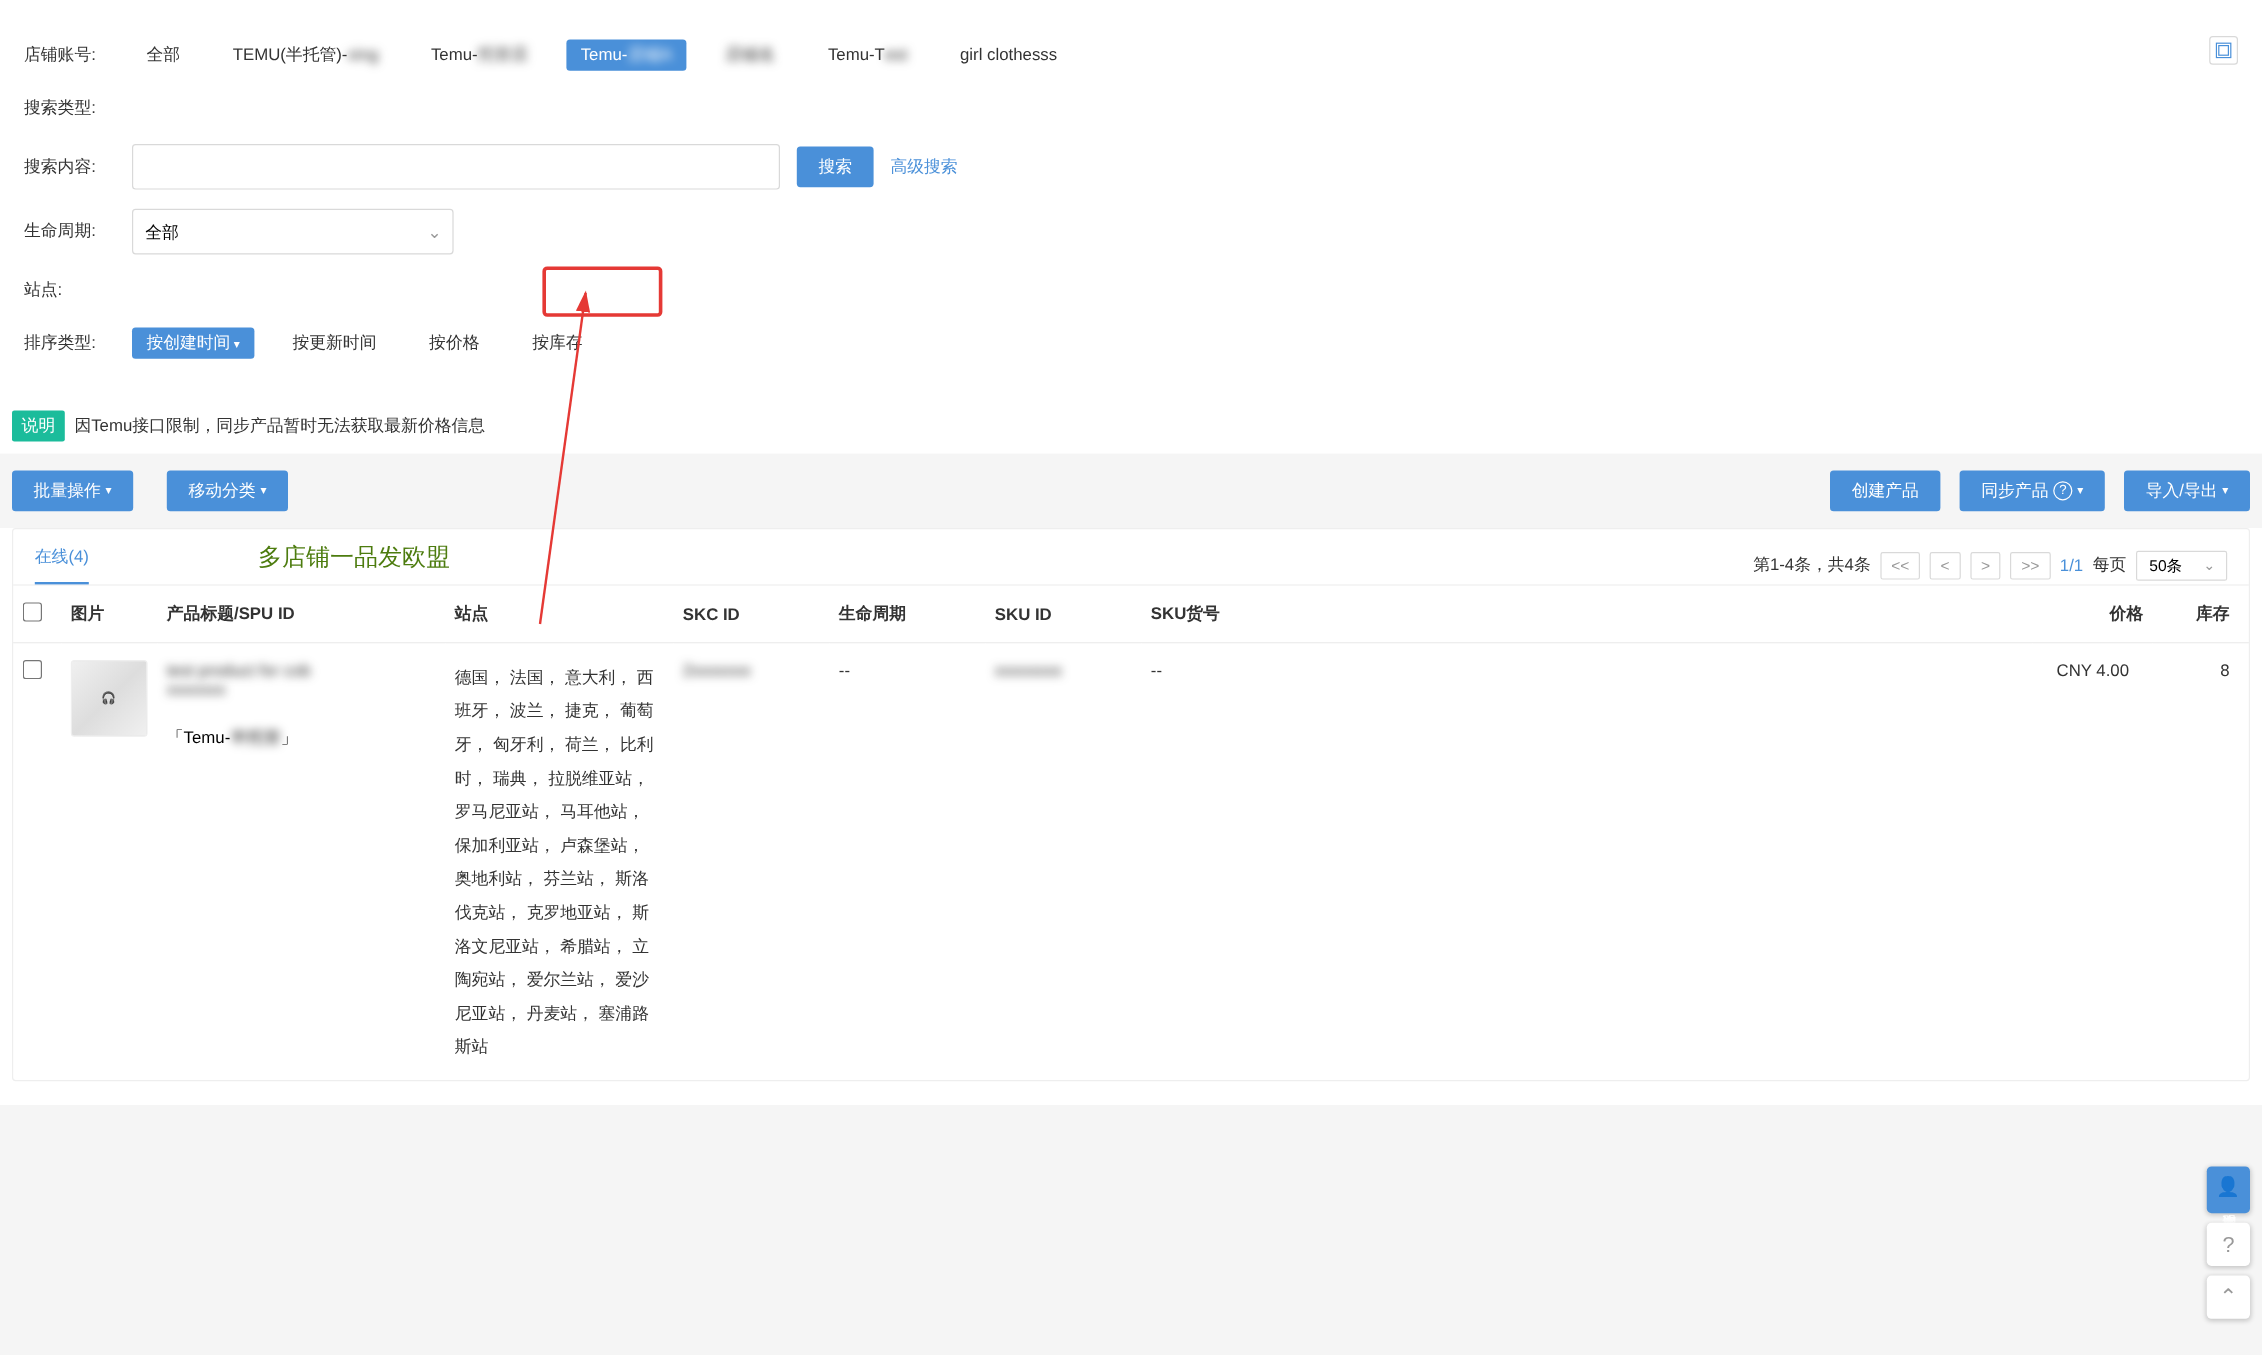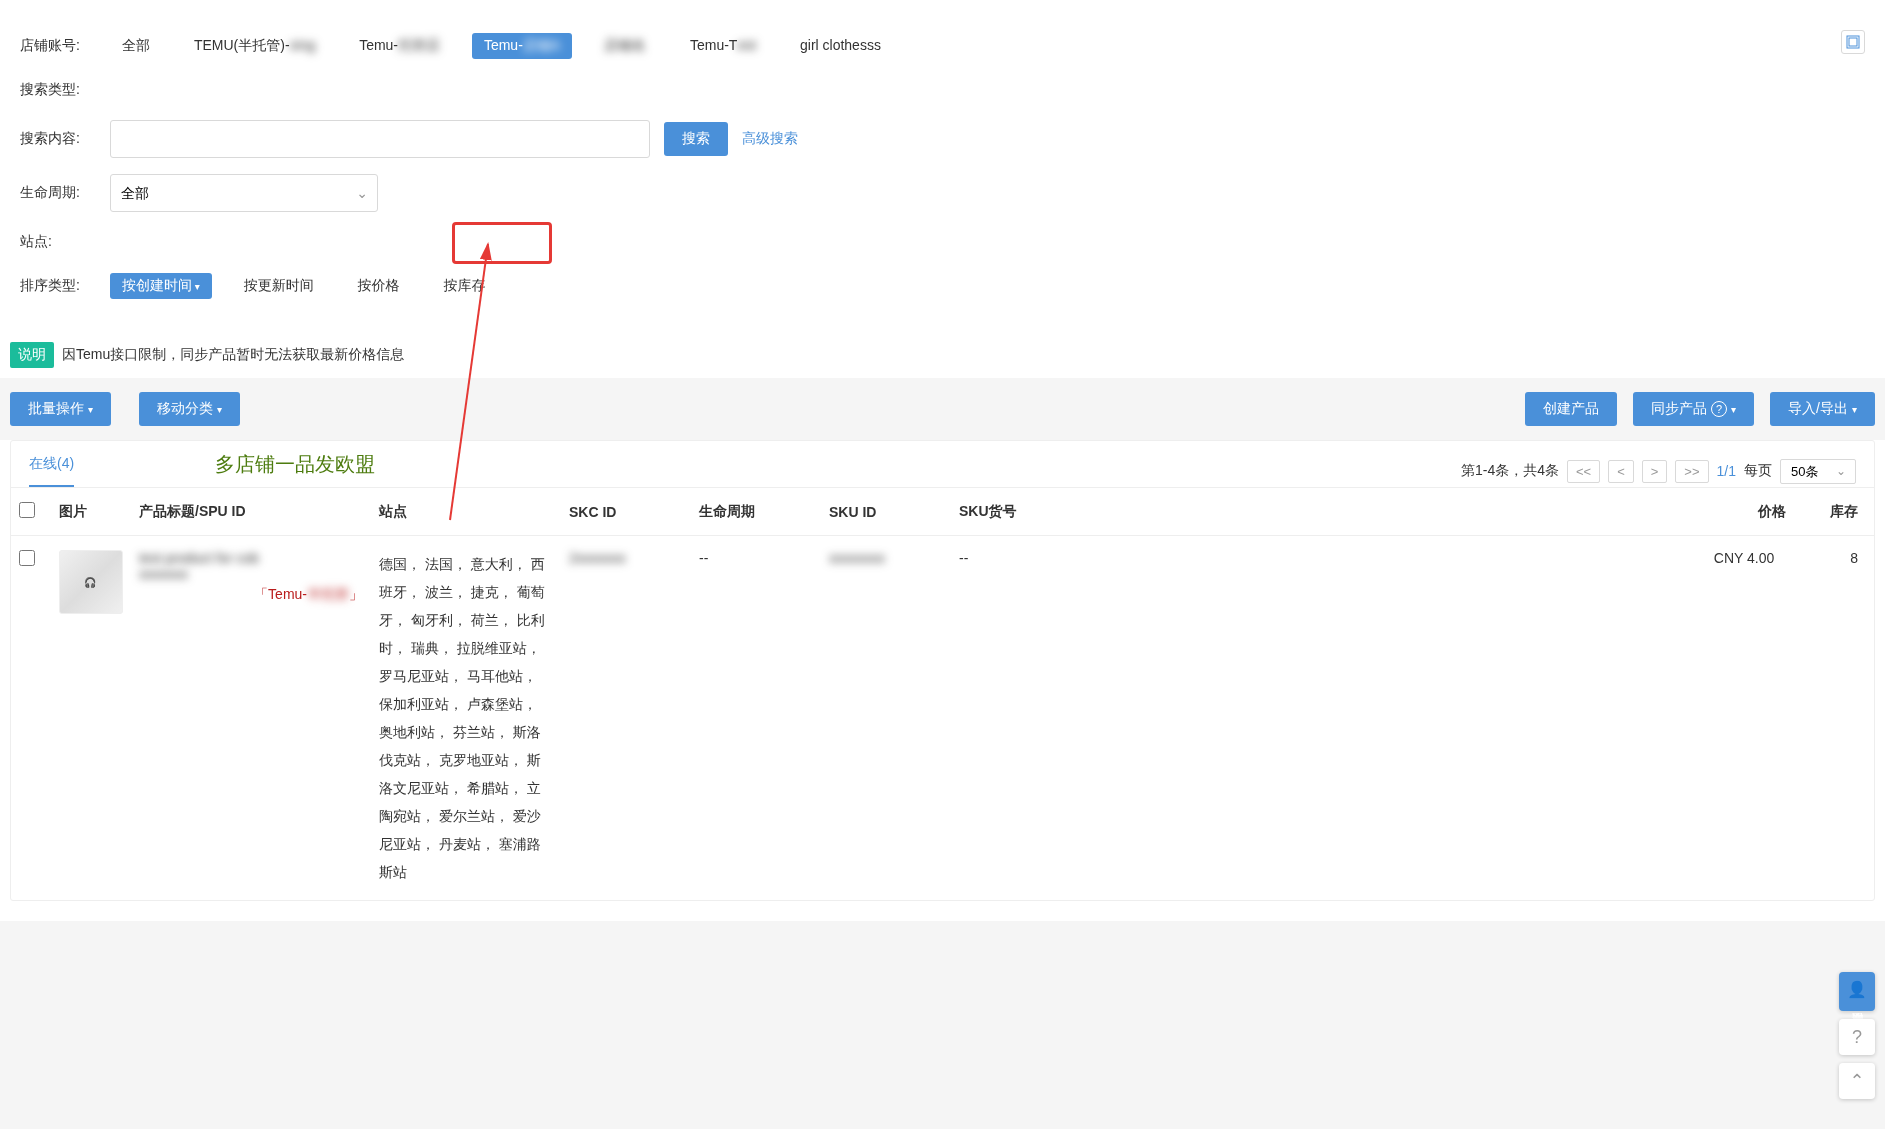--- a/index.html
+++ b/index.html
@@ -35,21 +35,21 @@
 .pager-btn { border: 1px solid #d9d9d9; padding: 3px 8px; border-radius: 2px; cursor: pointer; color: #999; background: #fff; font-size: 13px; }
 .pager-cur { color: #4a90d9; }
 .page-size { border: 1px solid #d9d9d9; padding: 4px 36px 4px 10px; border-radius: 2px; appearance: none; background: #fff; font-size: 13px; }
 .page-size-wrap { position: relative; display: inline-block; }
 .table { width: 100%; border-collapse: collapse; }
 .table th { text-align: left; padding: 14px 8px; font-weight: bold; color: #333; border-bottom: 1px solid #eee; }
 .table td { padding: 14px 8px; vertical-align: top; color: #333; }
 .checkbox { width: 16px; height: 16px; }
 .product-img { width: 64px; height: 64px; border: 1px solid #eee; border-radius: 3px; background: linear-gradient(135deg,#f0f0f0 0%,#ddd 50%,#f0f0f0 100%); display: flex; align-items: center; justify-content: center; color: #999; font-size: 10px; }
 .sites-cell { max-width: 180px; line-height: 2; }
-.store-tag { color: #b91c1c; margin-top: 4px; text-align: right; }
+.store-tag { color: #000000; margin-top: 24px; }
 .side-widgets { position: fixed; right: 10px; bottom: 30px; display: flex; flex-direction: column; gap: 8px; }
 .side-btn { width: 36px; height: auto; min-height: 36px; border-radius: 4px; background: #fff; box-shadow: 0 1px 4px rgba(0,0,0,0.2); display: flex; align-items: center; justify-content: center; color: #999; cursor: pointer; font-size: 18px; flex-direction: column; }
 .side-btn.cs { background: #4a90d9; color: #fff; font-size: 12px; padding: 8px 0; line-height: 1.3; }
 .cs-icon { font-size: 16px; margin-bottom: 2px; }
 .expand-icon { position: absolute; right: 0; top: 6px; width: 24px; height: 24px; border: 1px solid #d9d9d9; border-radius: 3px; display: flex; align-items: center; justify-content: center; color: #4a90d9; cursor: pointer; }
 svg.arrow-svg { position: absolute; pointer-events: none; z-index: 5; }
 </style>
 </head>
 <body>
 

